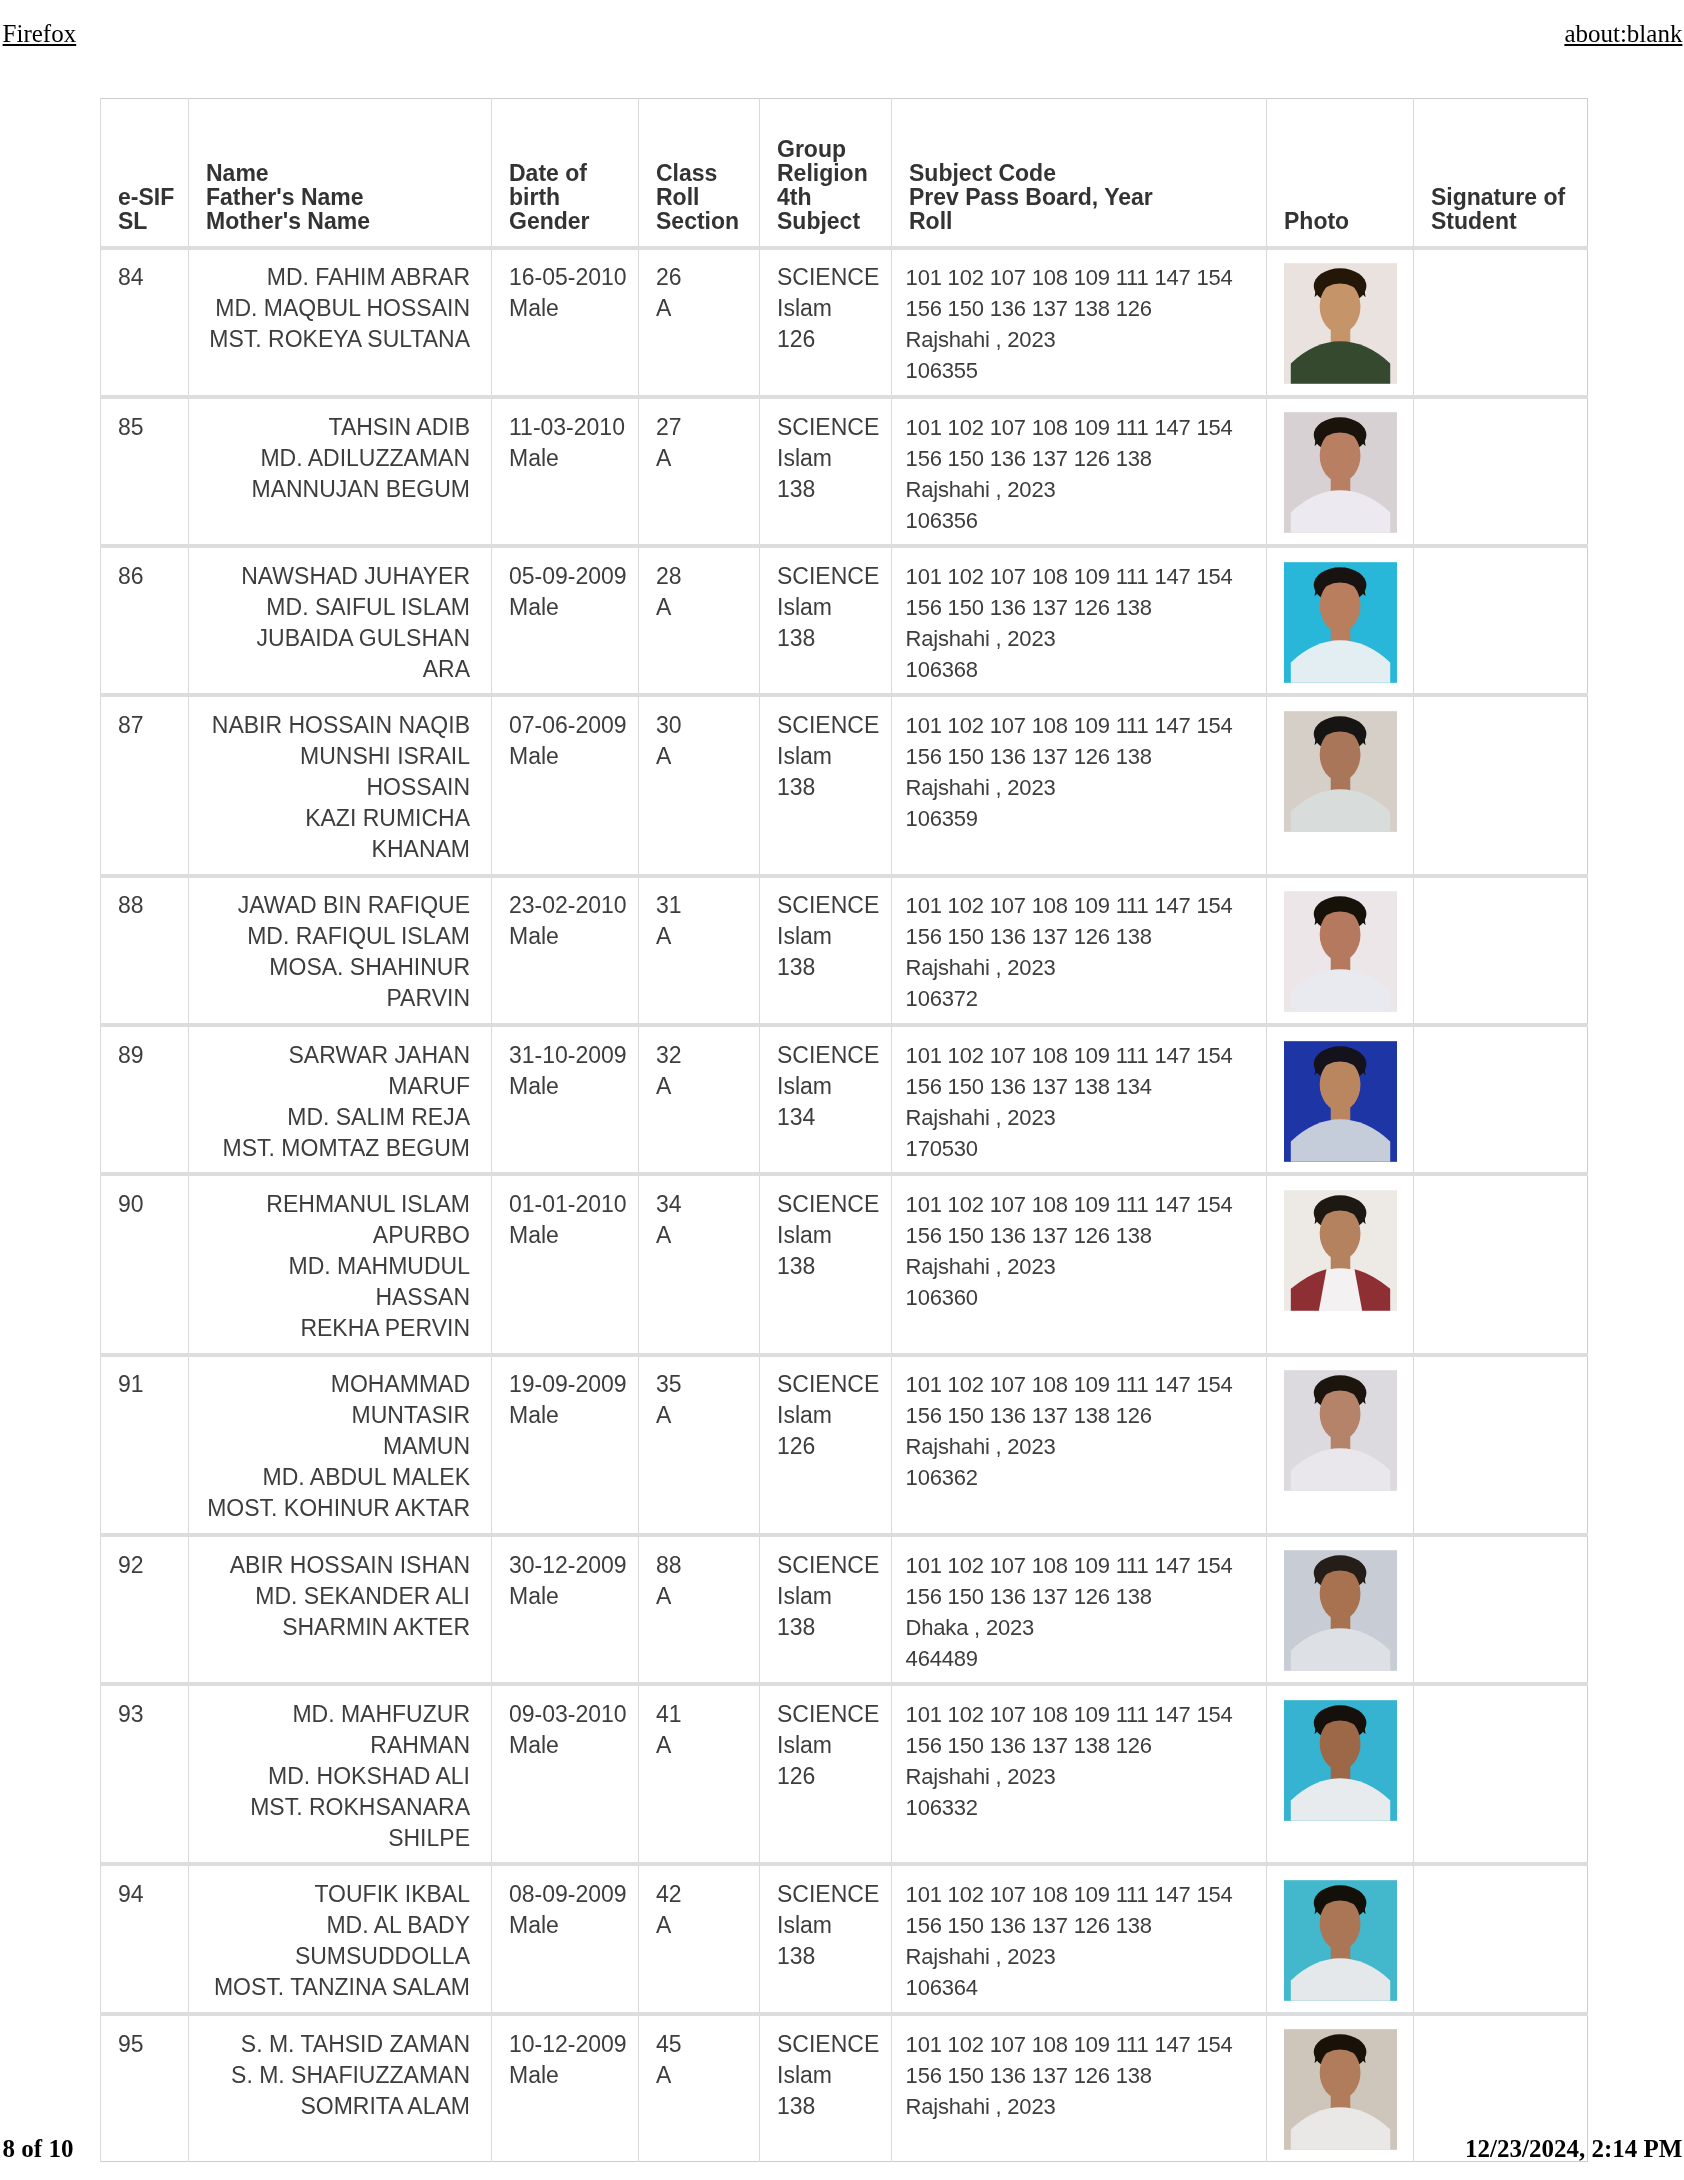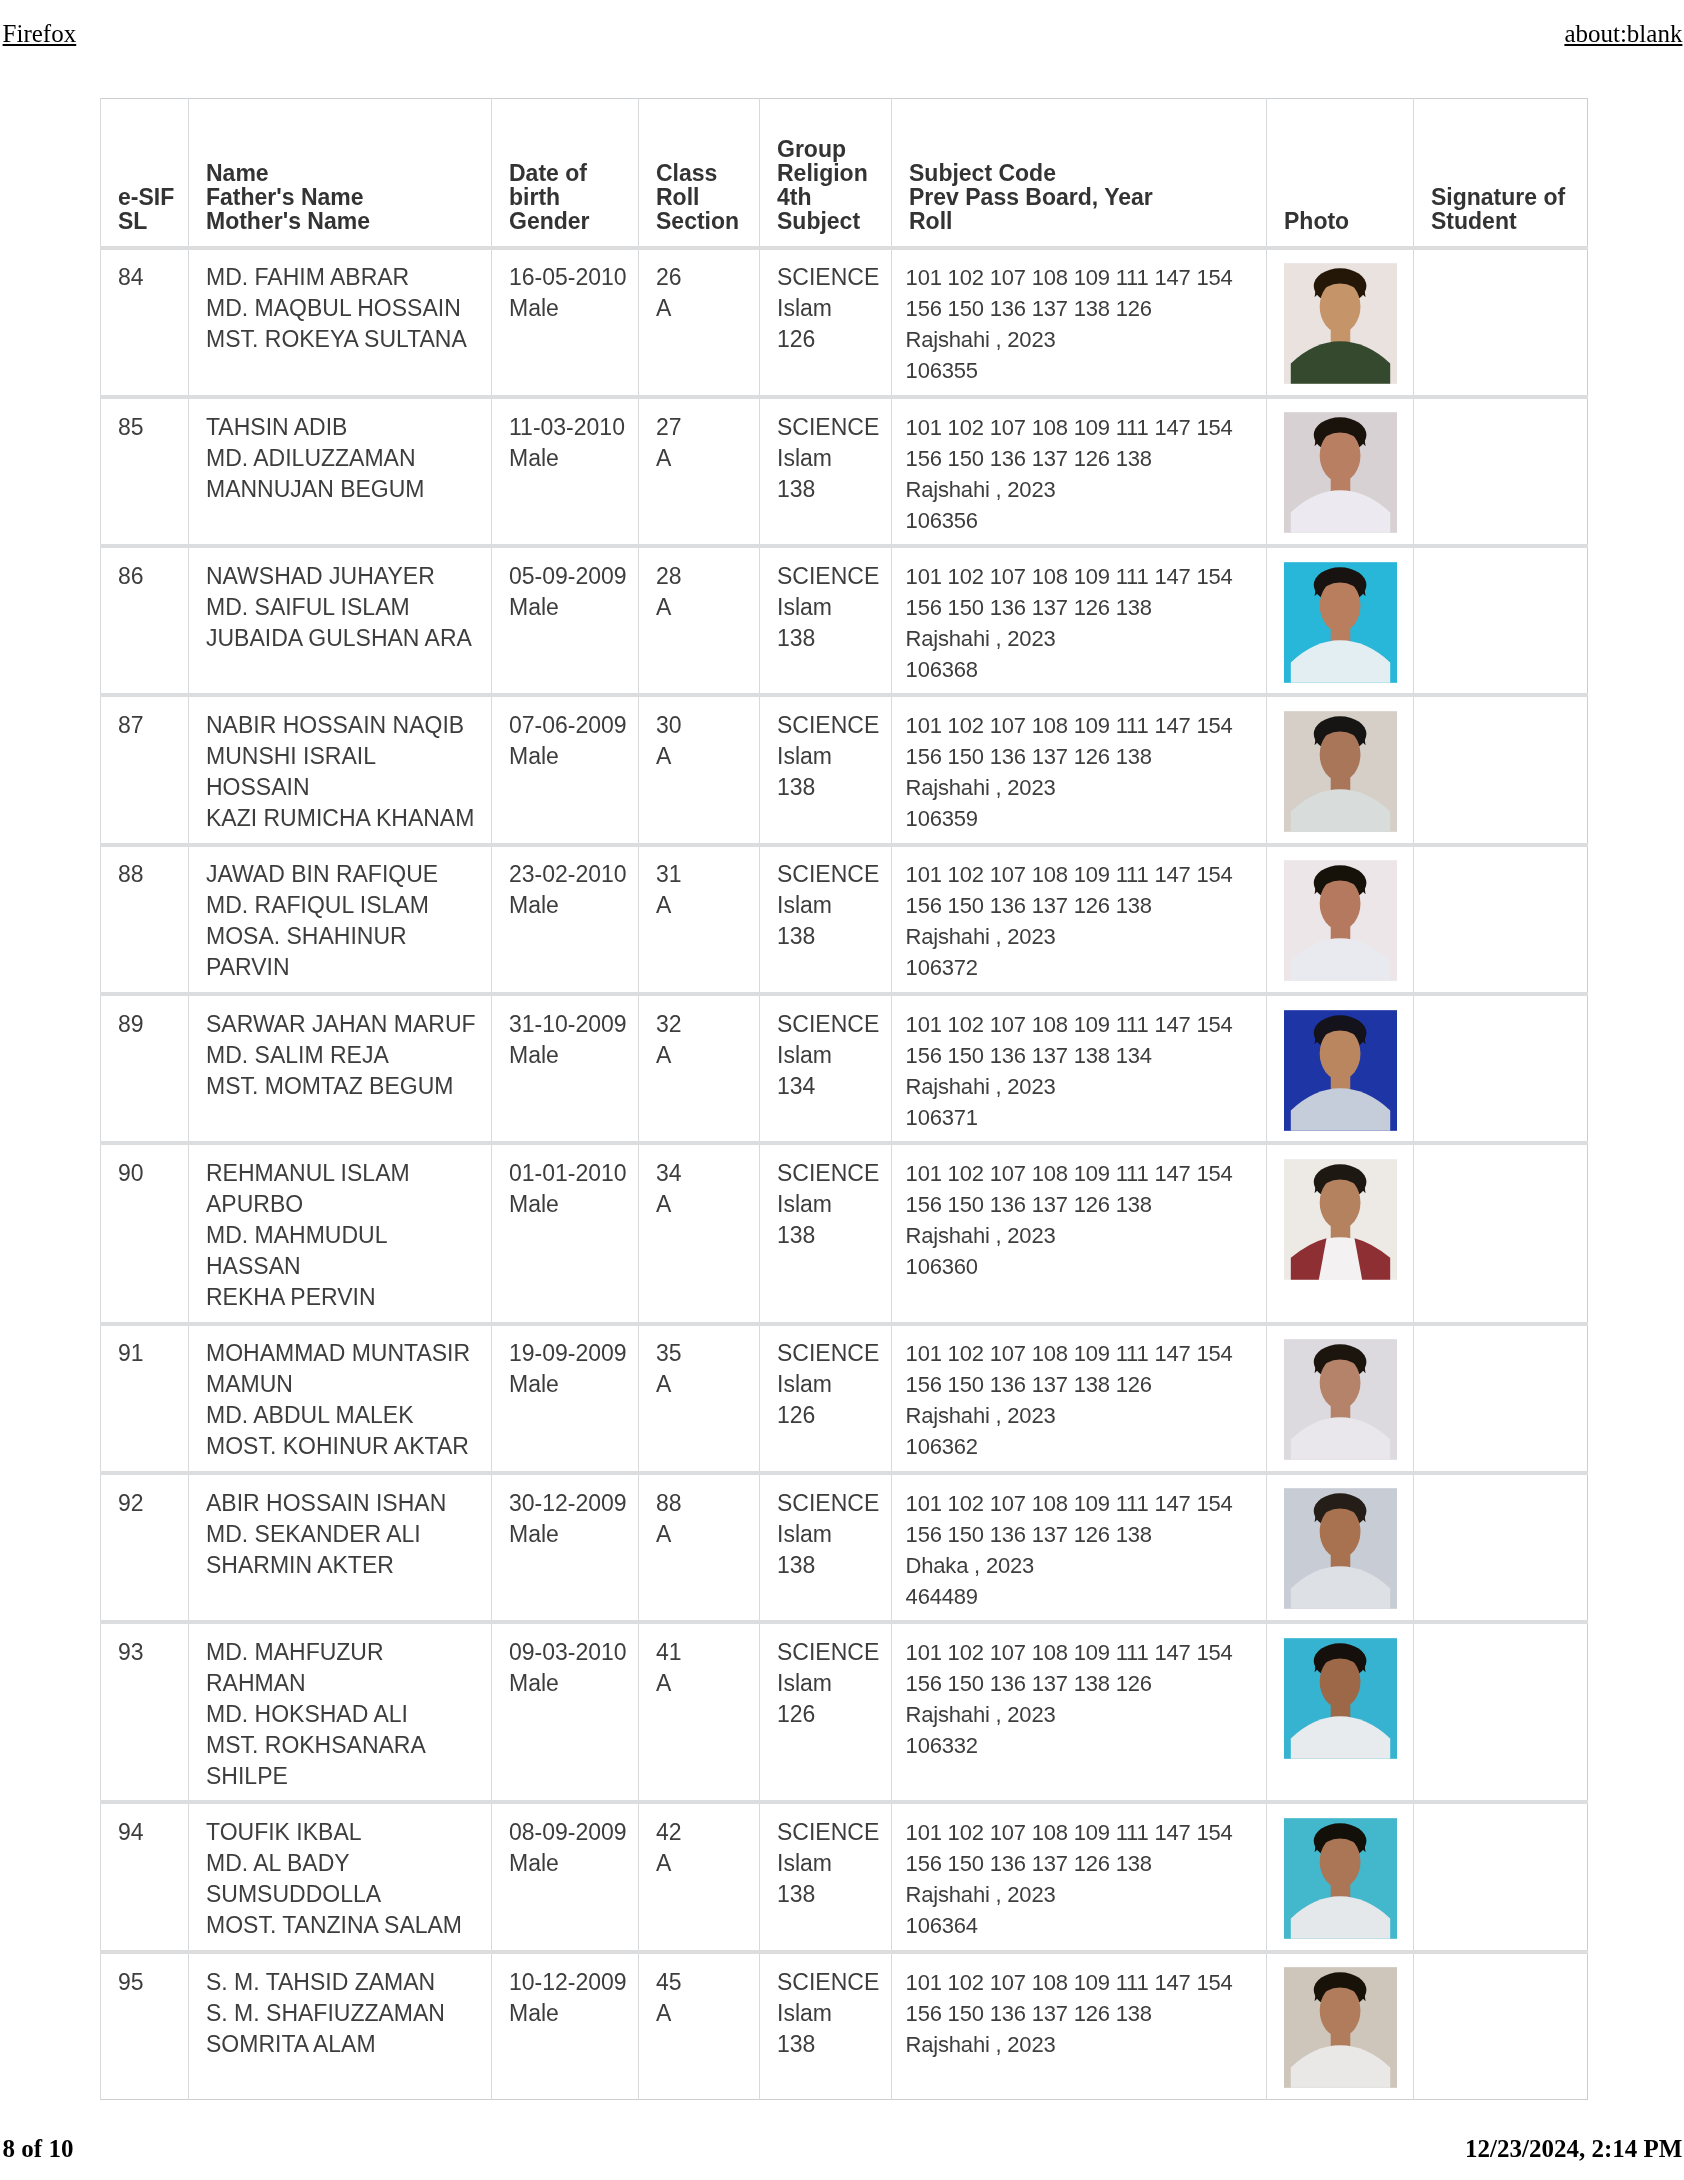--- a/index.html
+++ b/index.html
@@ -23,21 +23,21 @@
   th,td{
     border-left:1.7px solid #d7d9db;vertical-align:top;box-sizing:border-box;
     padding:12.8px 8.5px 8.5px 17px;font-size:23px;line-height:31px;overflow:hidden;
   }
   thead th{
     vertical-align:bottom;font-weight:bold;white-space:pre-line;text-align:left;
     height:149px;padding-bottom:12.8px;line-height:24px;color:#333;
   }
   tbody td{border-top:4.3px solid #dbddde;}
   .ln{min-height:31px;}
-  .c-name{padding-right:11px;}
+  .c-name{padding-right:21px;text-align:right;}
   .c-subject{padding-left:13.6px;padding-right:5.1px;font-size:22px;letter-spacing:-0.2px;}
   .nw{white-space:nowrap;}
   .c-photo{padding:13.6px 0 10.2px 0;}
   .photo{width:113px;height:121px;margin:0 auto;}
   .photo svg{display:block;}
 </style>
 </head>
 <body>
 
 <div class="chrome chrome-top">
@@ -322,21 +322,21 @@
     </td>
     <td class="c-group">
       <div class="ln">SCIENCE</div>
       <div class="ln">Islam</div>
       <div class="ln">134</div>
     </td>
     <td class="c-subject">
       <div class="ln nw">101 102 107 108 109 111 147 154</div>
       <div class="ln nw">156 150 136 137 138 134</div>
       <div class="ln">Rajshahi , 2023</div>
-      <div class="ln">106371</div>
+      <div class="ln">170530</div>
     </td>
     <td class="c-photo">
       <div class="photo">
               <svg xmlns="http://www.w3.org/2000/svg" width="113" height="121" viewBox="0 0 133 142">
     <rect width="133" height="142" fill="#1e35a6"></rect>
     <rect x="55" y="64" width="23" height="34" rx="6" fill="#ba8660"></rect>
     <path d="M8 142 L8 118 Q36 92 66 92 Q97 92 125 118 L125 142 Z" fill="#c6cdda"></path>
 
     <ellipse cx="66" cy="27" rx="31" ry="21" fill="#14121a"></ellipse>
     <ellipse cx="66" cy="51" rx="24" ry="31" fill="#ba8660"></ellipse>

